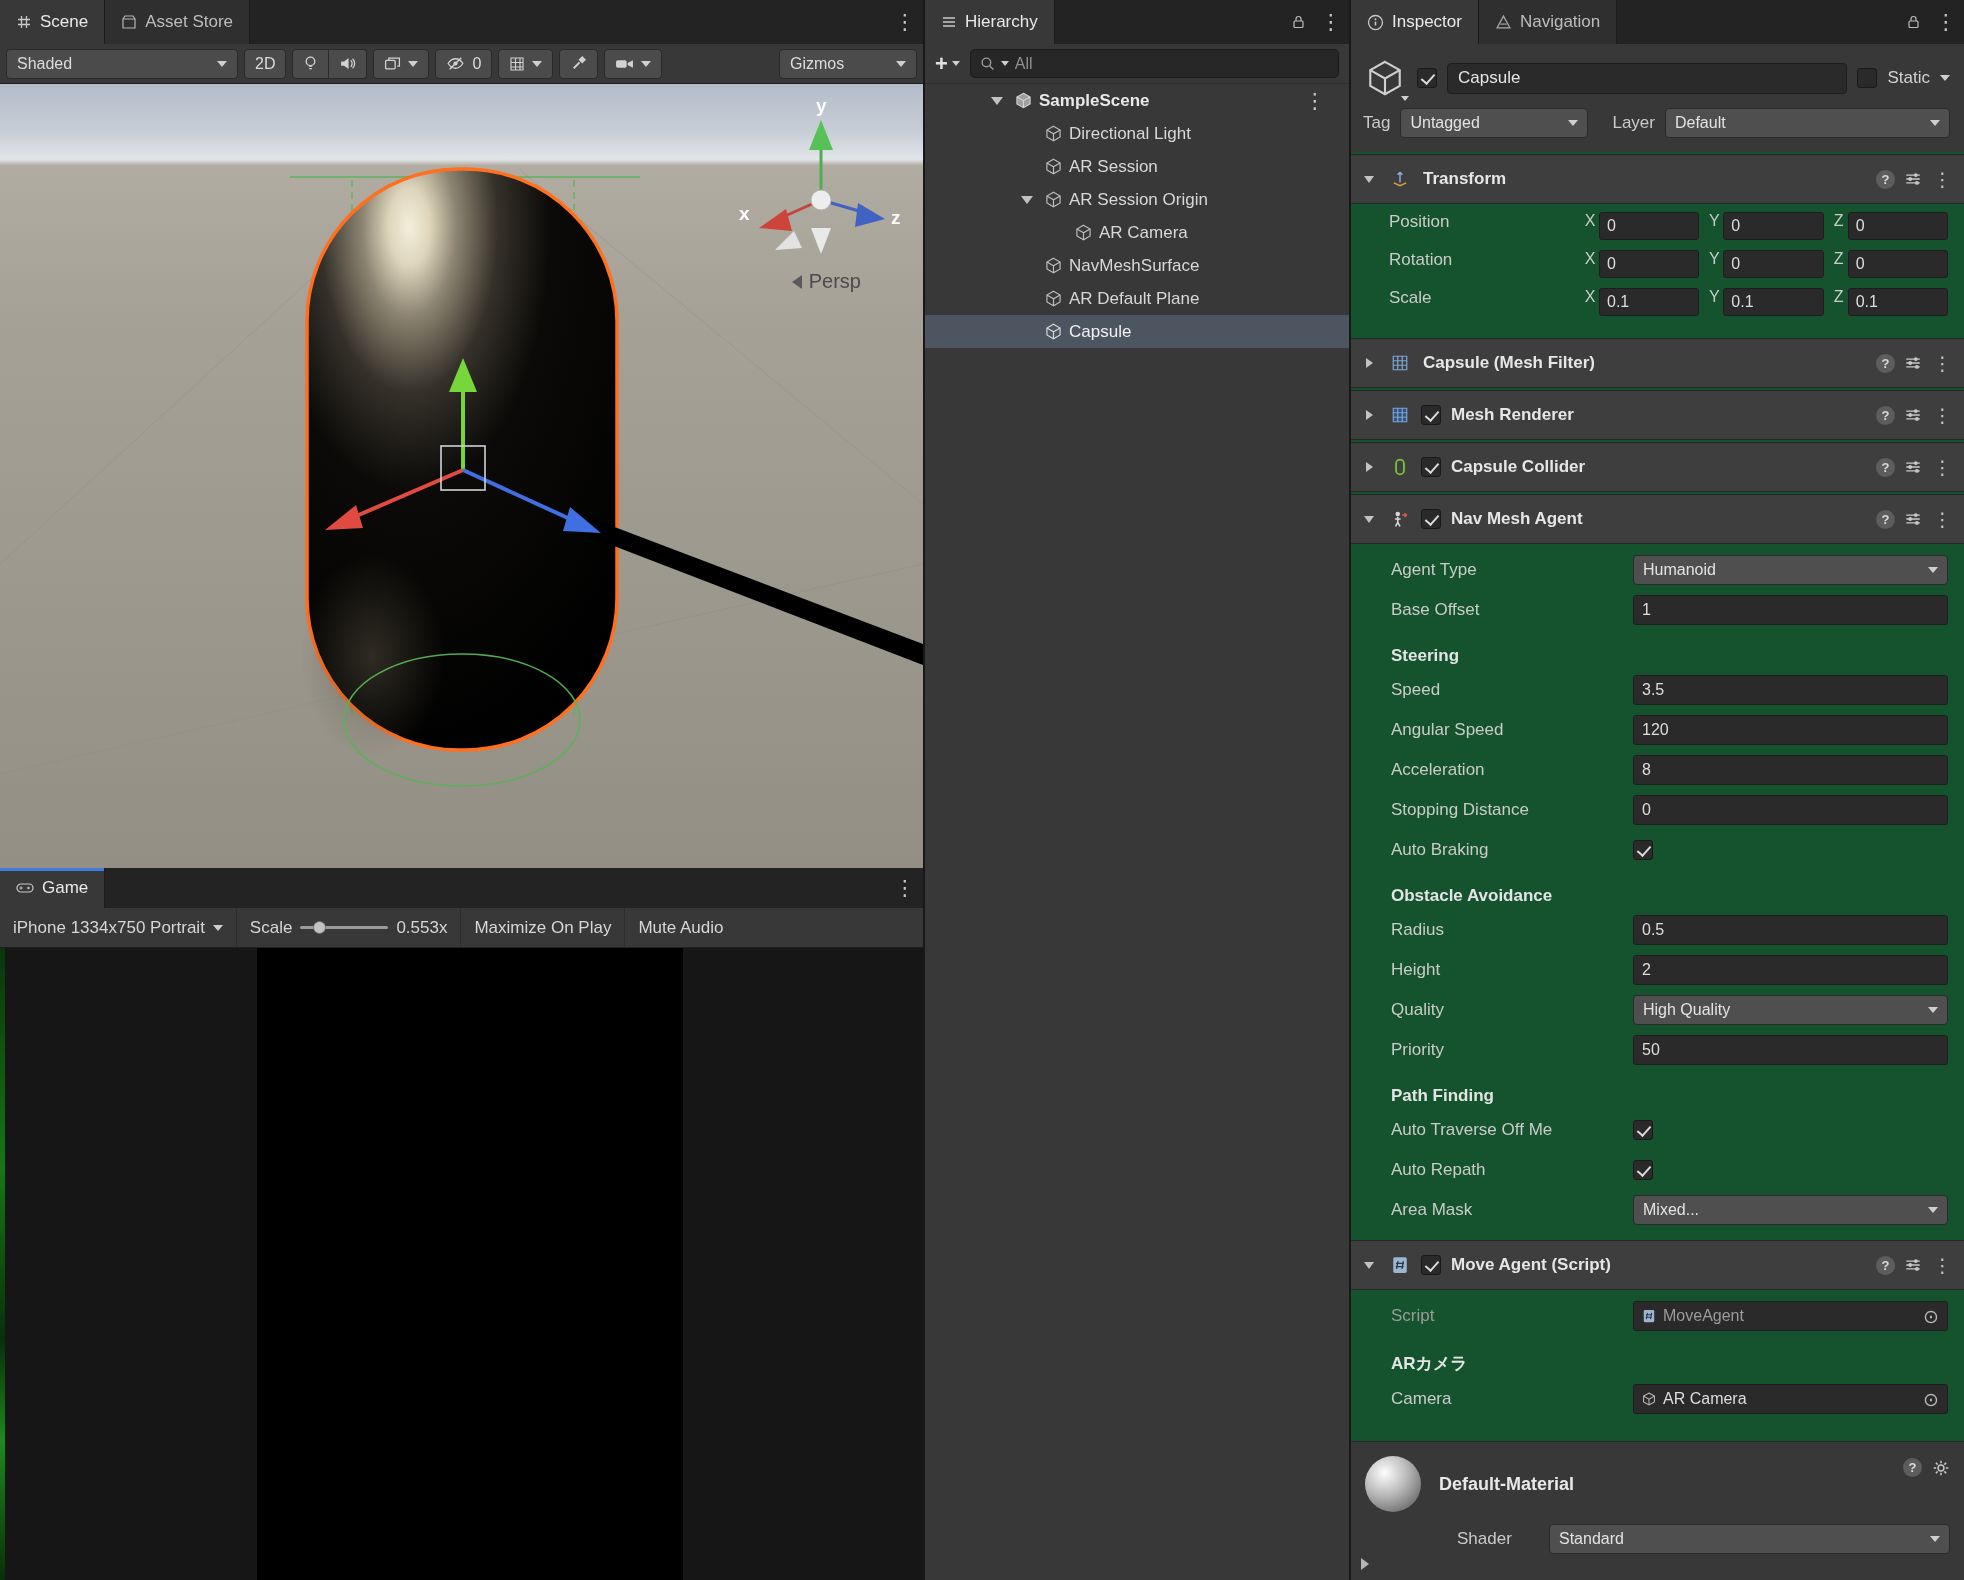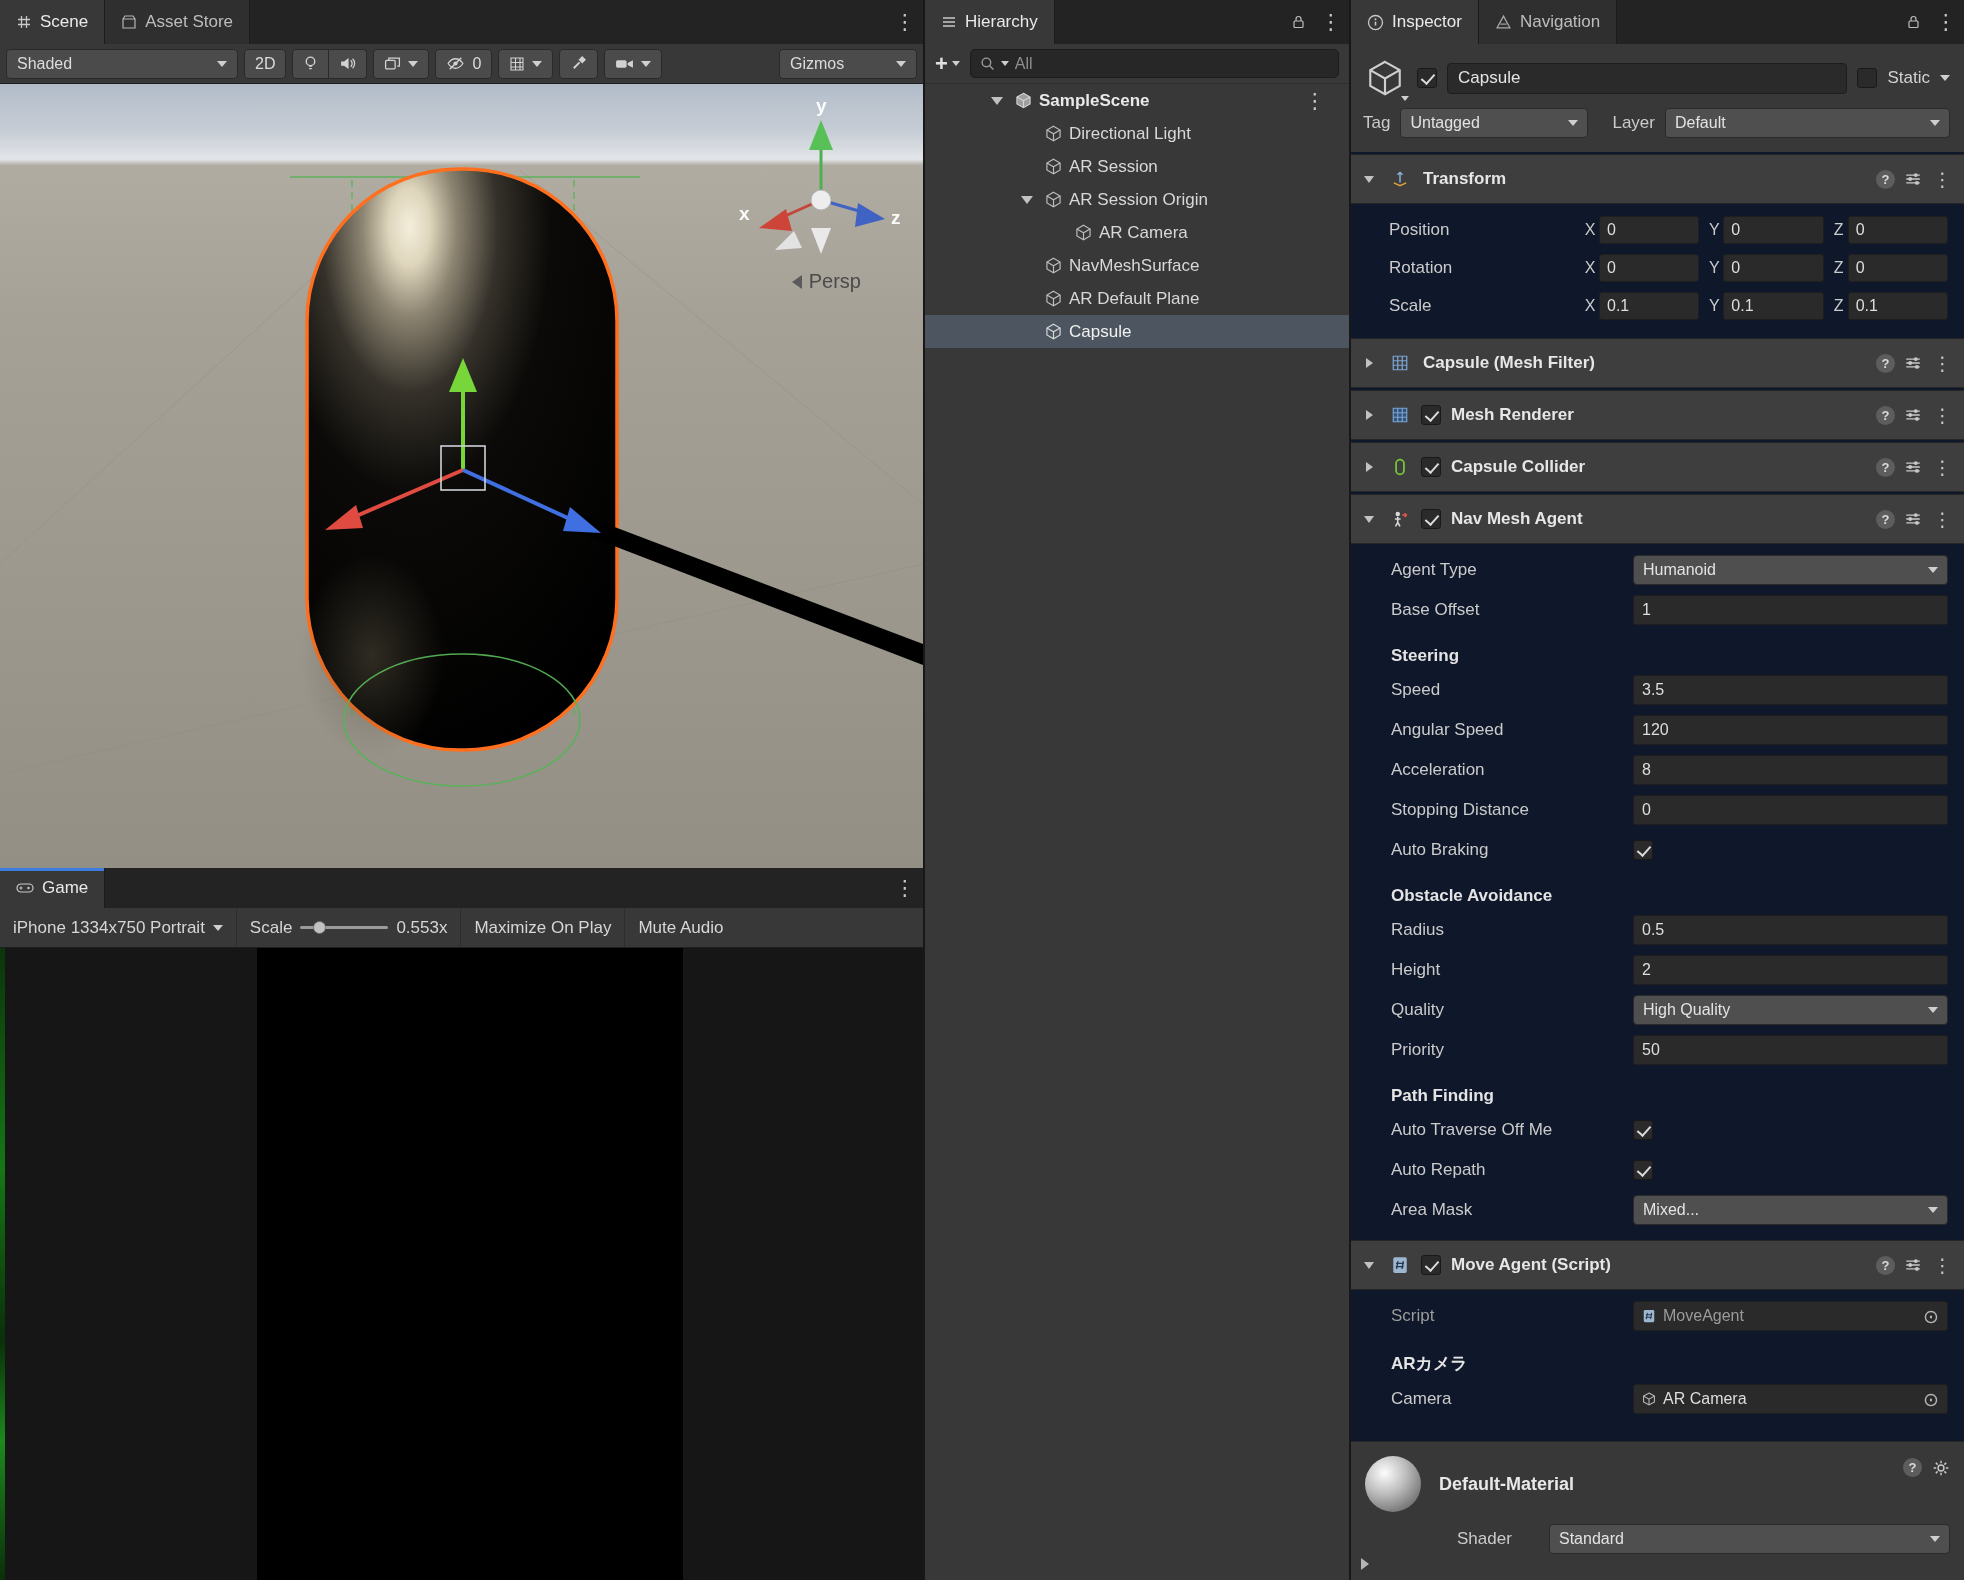--- a/index.html
+++ b/index.html
@@ -3,21 +3,21 @@
 <meta charset="utf-8">
 <style>
   *{margin:0;padding:0;box-sizing:border-box;}
   html,body{width:1964px;height:1580px;overflow:hidden;background:#282828;
     font-family:"Liberation Sans","DejaVu Sans",sans-serif;color:#d4d4d4;}
   .app{position:relative;width:1964px;height:1580px;display:flex;}
 
   
   .left-col{width:925px;height:100%;display:flex;flex-direction:column;border-right:2px solid #181818;}
   .hierarchy{width:426px;height:100%;background:#383838;border-right:2px solid #181818;display:flex;flex-direction:column;}
-  .inspector{flex:1;height:100%;background:#0f172a;display:flex;flex-direction:column;overflow:hidden;}
+  .inspector{flex:1;height:100%;background:#14532d;display:flex;flex-direction:column;overflow:hidden;}
 
   
   .tabbar{height:44px;background:#232323;display:flex;align-items:stretch;flex:0 0 auto;}
   .tabbar.h40{height:40px;}
   .tab{display:flex;align-items:center;gap:8px;padding:0 16px;background:#2f2f2f;color:#bdbdbd;
     font-size:17px;border-right:1px solid #1c1c1c;position:relative;white-space:nowrap;}
   .tab.active{background:#383838;color:#e9e9e9;}
   .tab.blue-top::before{content:"";position:absolute;top:0;left:0;right:0;height:3px;background:#3e7de0;}
   .spacer{flex:1;}
   .kebab{width:36px;display:flex;align-items:center;justify-content:center;color:#c8c8c8;font-size:21px;cursor:default;}
@@ -92,21 +92,21 @@
   .cicon{width:26px;display:flex;justify-content:center;align-items:center;}
   .ctitle{font-weight:bold;font-size:17px;color:#e6e6e6;flex:1;margin-left:2px;white-space:nowrap;overflow:hidden;}
   .chead-right{display:flex;align-items:center;gap:9px;}
   .help-badge{width:19px;height:19px;border-radius:50%;background:#5d5d5d;color:#dadada;font-size:13px;font-weight:bold;display:flex;align-items:center;justify-content:center;}
   .khead{color:#c8c8c8;font-size:19px;padding:0 2px;}
 
   .cb{width:20px;height:20px;min-width:20px;background:#2a2a2a;border:1px solid #191919;border-radius:3px;position:relative;}
   .cb.checked::after{content:"";position:absolute;left:6px;top:2px;width:6px;height:11px;
     border-right:2.4px solid #dcdcdc;border-bottom:2.4px solid #dcdcdc;transform:rotate(42deg);}
 
-  .trow{display:flex;align-items:center;height:36px;margin:2px 16px 2px 0;}
+  .trow{display:flex;height:36px;margin:2px 16px 2px 0;}
   .trow:first-child{margin-top:8px;}
   .tlab{width:224px;min-width:224px;padding-left:38px;font-size:17px;color:#cbcbcb;}
   .axl{width:18px;text-align:center;color:#cbcbcb;font-size:16px;margin-left:6px;}
   .tin{flex:1;min-width:0;height:28px;background:#2a2a2a;border:1px solid #1e1e1e;border-radius:3px;color:#dedede;font-size:16px;padding:0 7px;outline:none;font-family:inherit;}
   .tpad{padding-bottom:10px;}
 
   .cbody{padding:6px 0 8px 0;}
   .irow{display:flex;align-items:center;height:40px;margin-right:16px;}
   .ilab{flex:0 0 282px;padding-left:40px;font-size:17px;color:#cbcbcb;white-space:nowrap;overflow:hidden;text-overflow:clip;}
   .ilab.muted,.fval.muted{color:#9b9b9b;}

